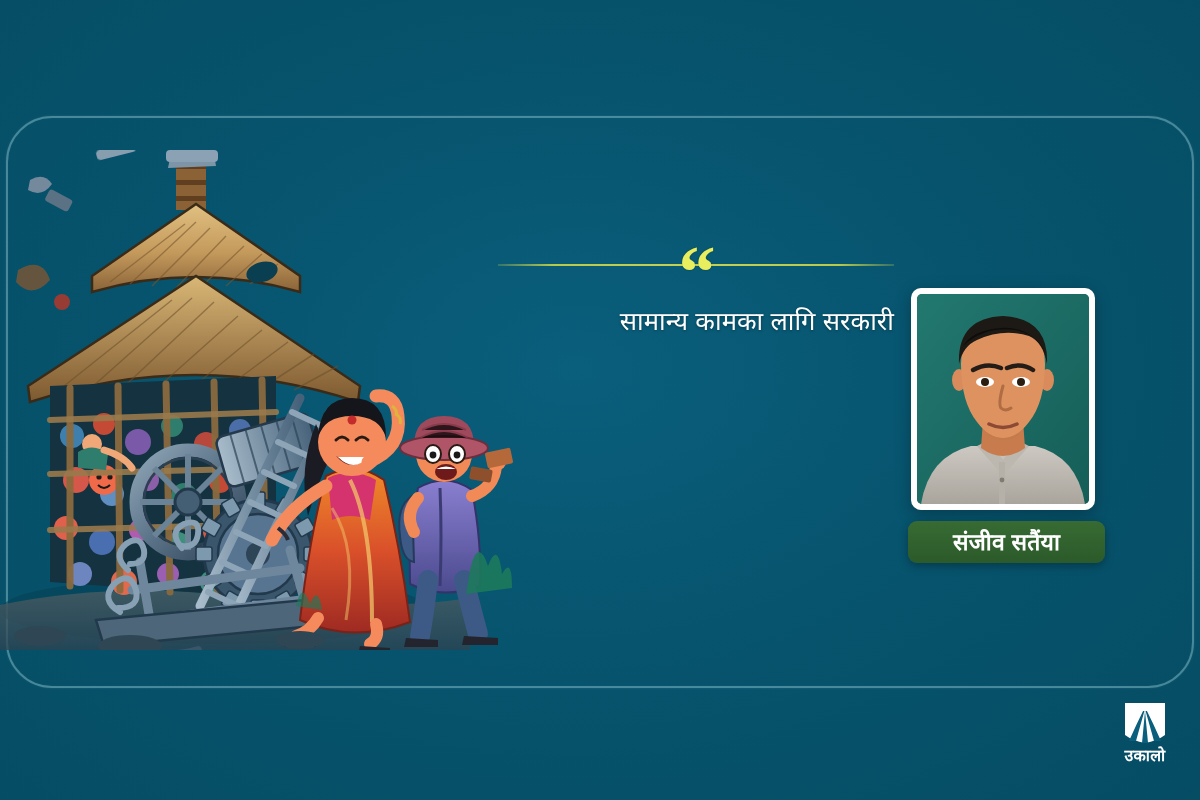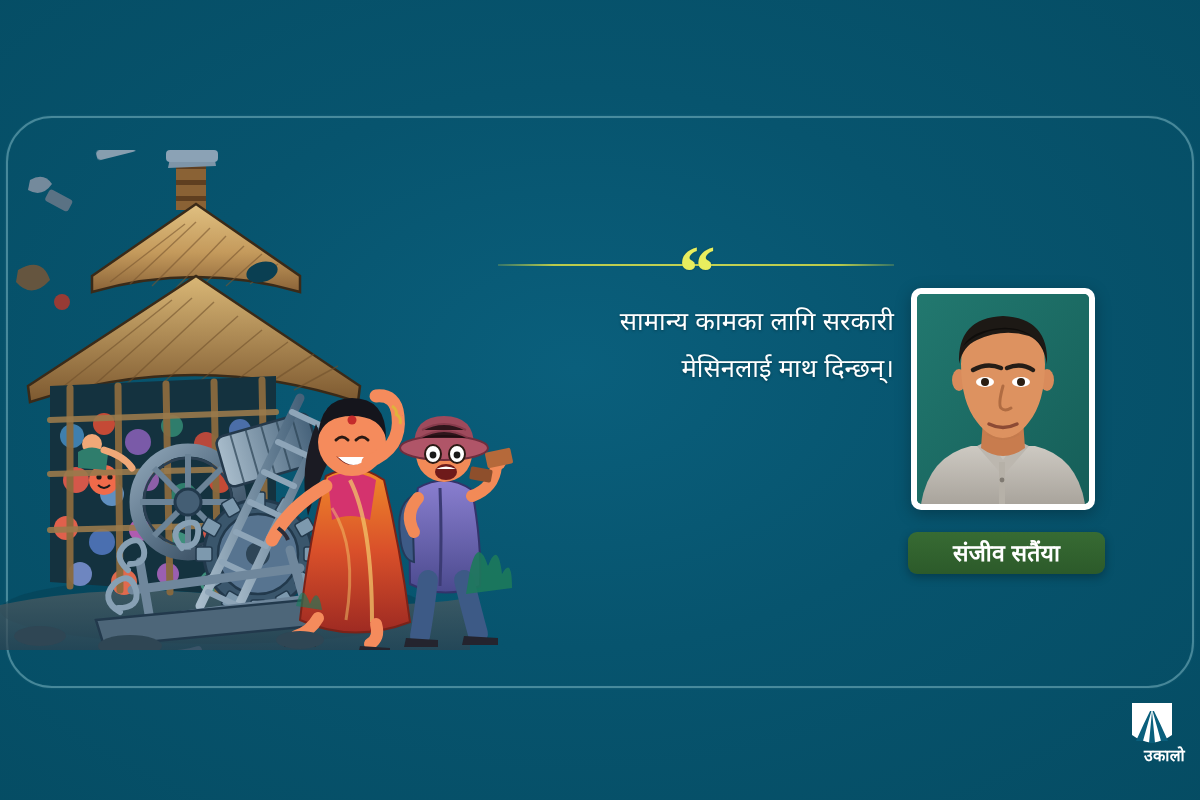--- a/index.html
+++ b/index.html
@@ -108,21 +108,21 @@
     border-radius:5px;
     overflow:hidden;
     background:#1c6b66;
     position:relative;
   }
   .p-svg { width:100%; height:100%; display:block; }
 
   
   .name-badge {
     position:absolute;
-    left:908px; top:532px;
+    left:908px; top:521px;
     width:197px; height:42px;
     background:linear-gradient(180deg,#376b33 0%,#2c5a2a 100%);
     border-radius:9px;
     display:flex;
     align-items:center;
     justify-content:center;
     box-shadow:0 3px 10px rgba(0,0,0,0.30);
   }
   .name-badge span {
     color:#ffffff;
@@ -130,23 +130,23 @@
     line-height:1;
     font-weight:700;
     font-family:"Liberation Sans", sans-serif;
     letter-spacing:0.2px;
     white-space:nowrap;
   }
 
   
   .logo {
     position:absolute;
-    right:15px; bottom:36px;
+    right:22px; bottom:36px;
     width:66px;
-    text-align:right;
+    text-align:center;
   }
   .logo-mark { width:52px; height:44px; display:block; margin:0 auto 3px; }
   .logo-text {
     color:#ffffff;
     font-size:16px;
     line-height:1;
     font-weight:600;
     font-family:"Liberation Sans", sans-serif;
     letter-spacing:0.3px;
   }
@@ -447,21 +447,20 @@
     </svg>
   </div>
 
   <div class="quote-wrap">
     <div class="rule-row">
       <div class="rule-line"></div>
       <div class="quote-glyph">“</div>
     </div>
     <div class="quote-text">
       <div>सामान्य कामका लागि सरकारी</div>
-      <div>मेसिनलाई माथ दिन्छन्।</div>
     </div>
   </div>
 
   <div class="portrait-card">
     <div class="portrait-inner">
       <svg class="p-svg" viewBox="0 0 172 210" xmlns="http://www.w3.org/2000/svg">
         <defs>
           <linearGradient id="pbg" x1="0" y1="0" x2="1" y2="1">
             <stop offset="0%" stop-color="#22786f"></stop>
             <stop offset="100%" stop-color="#155e58"></stop>

